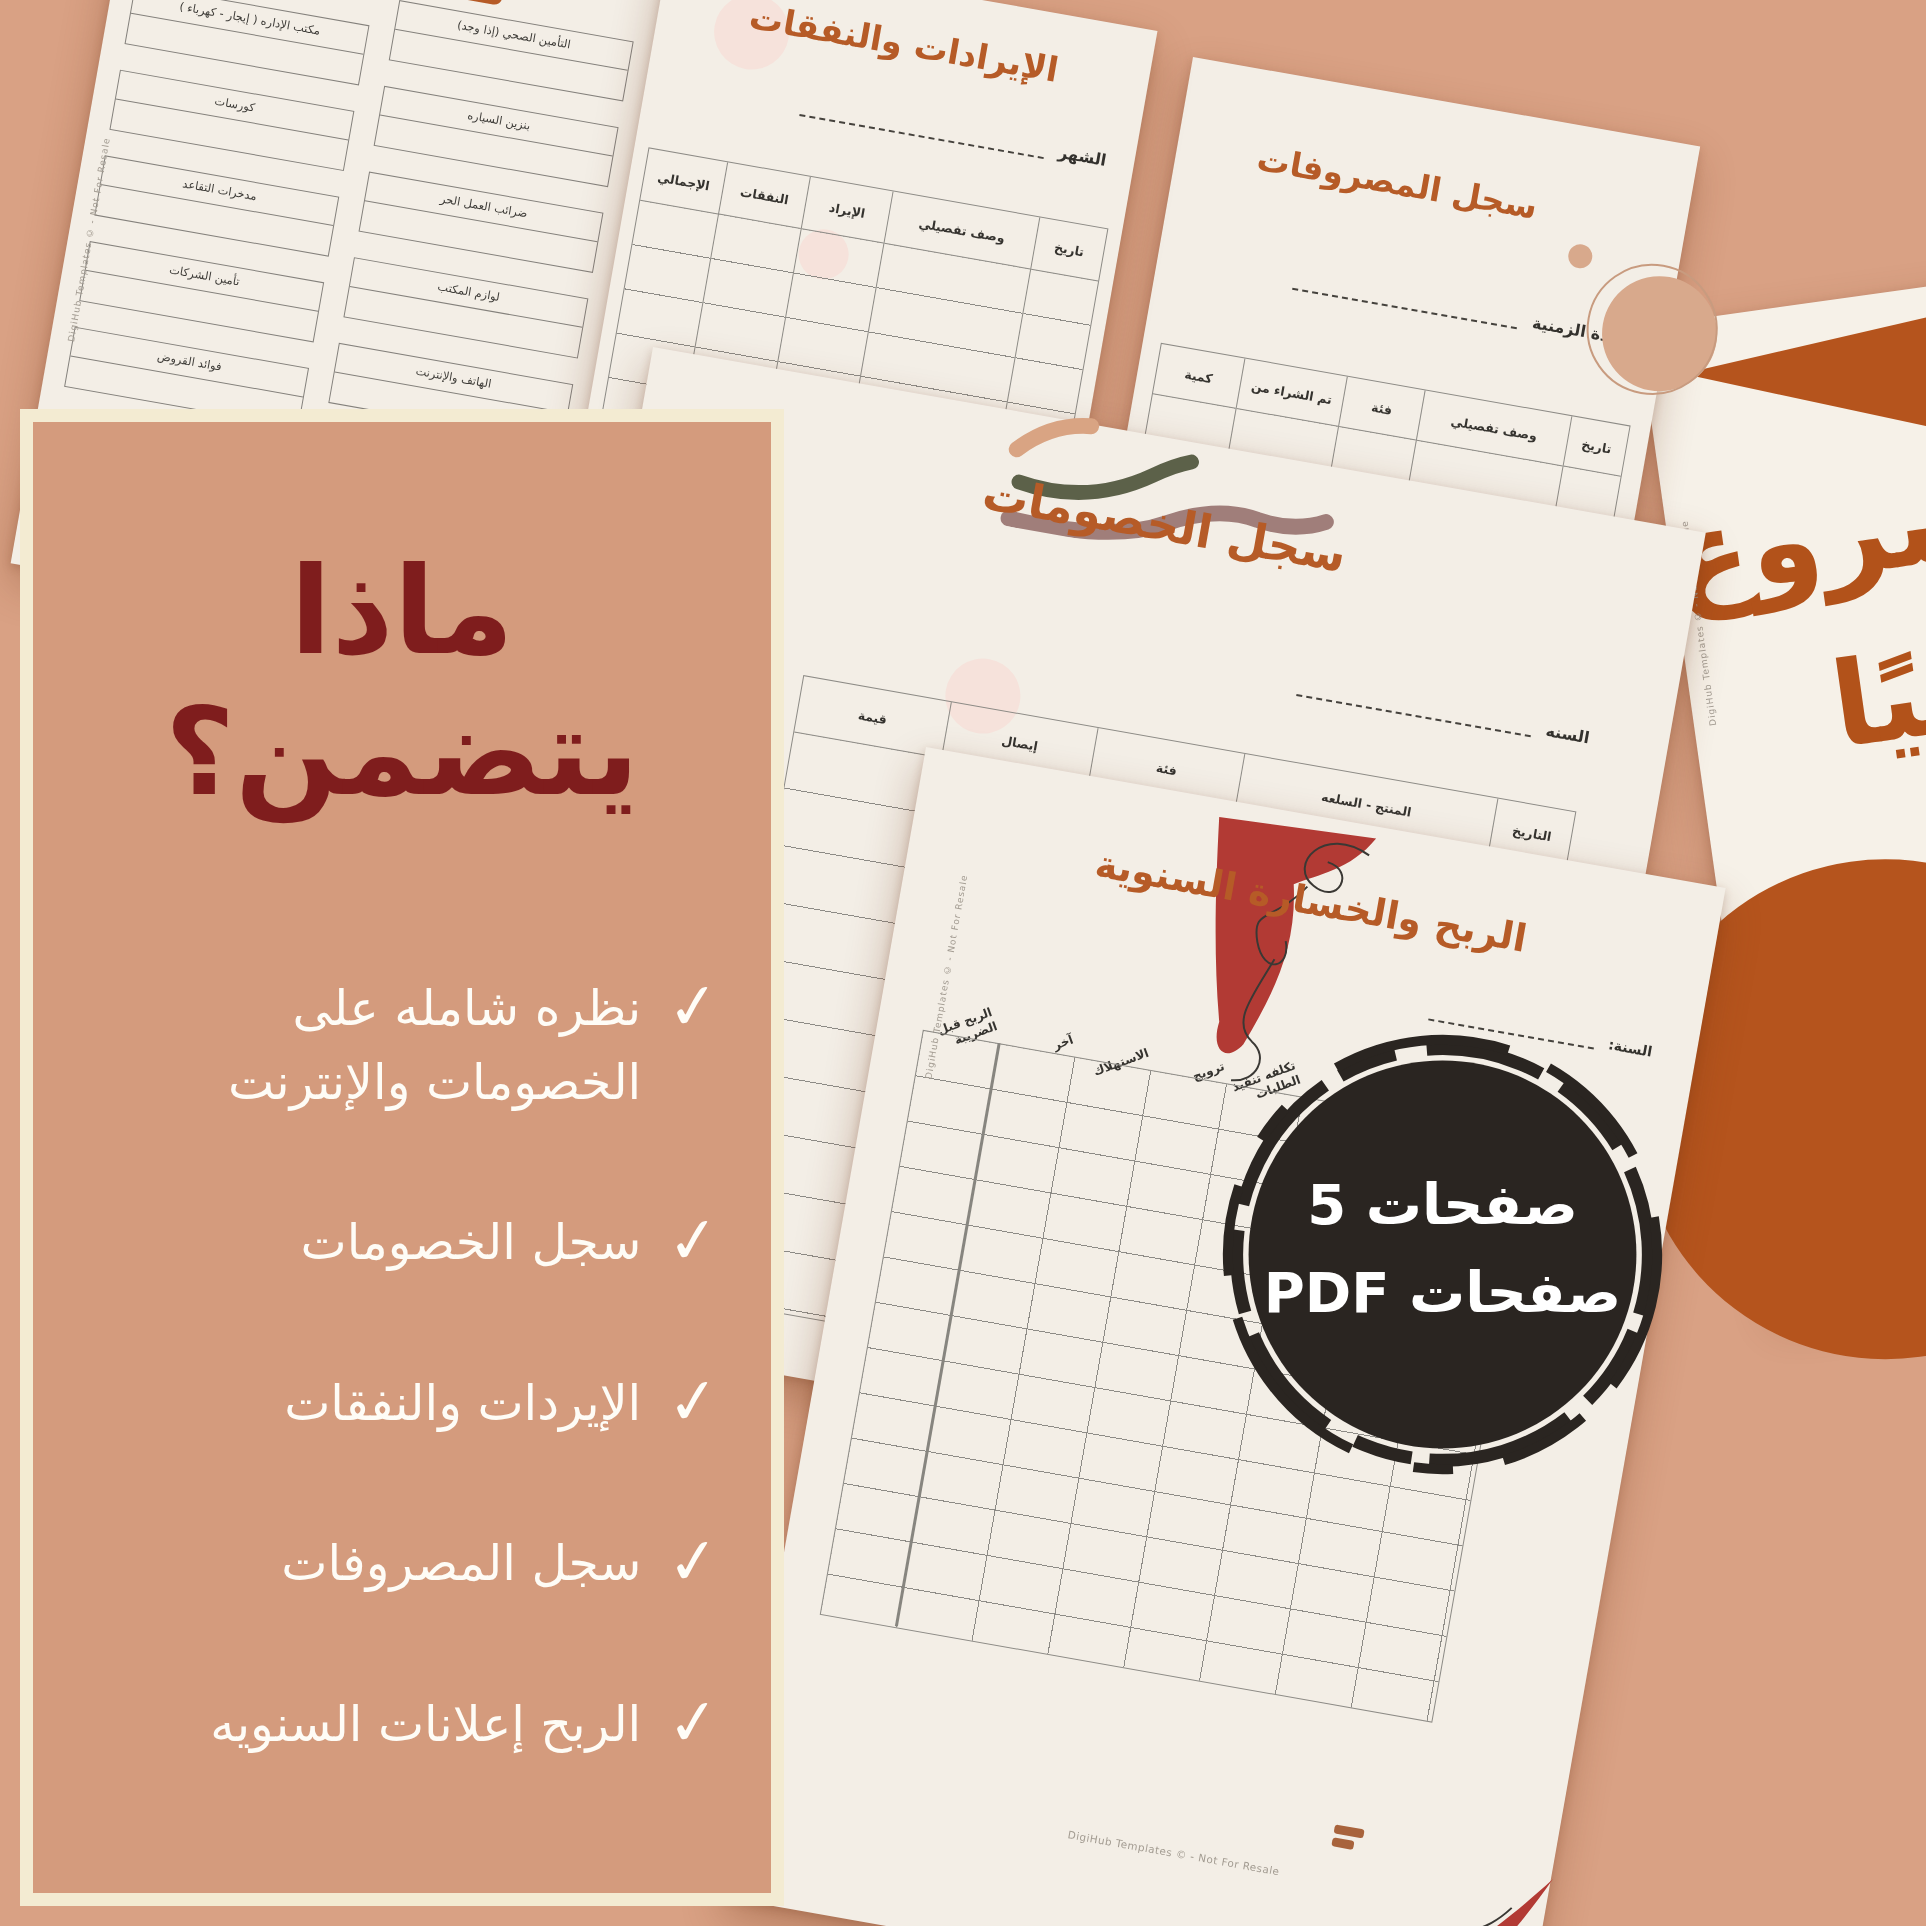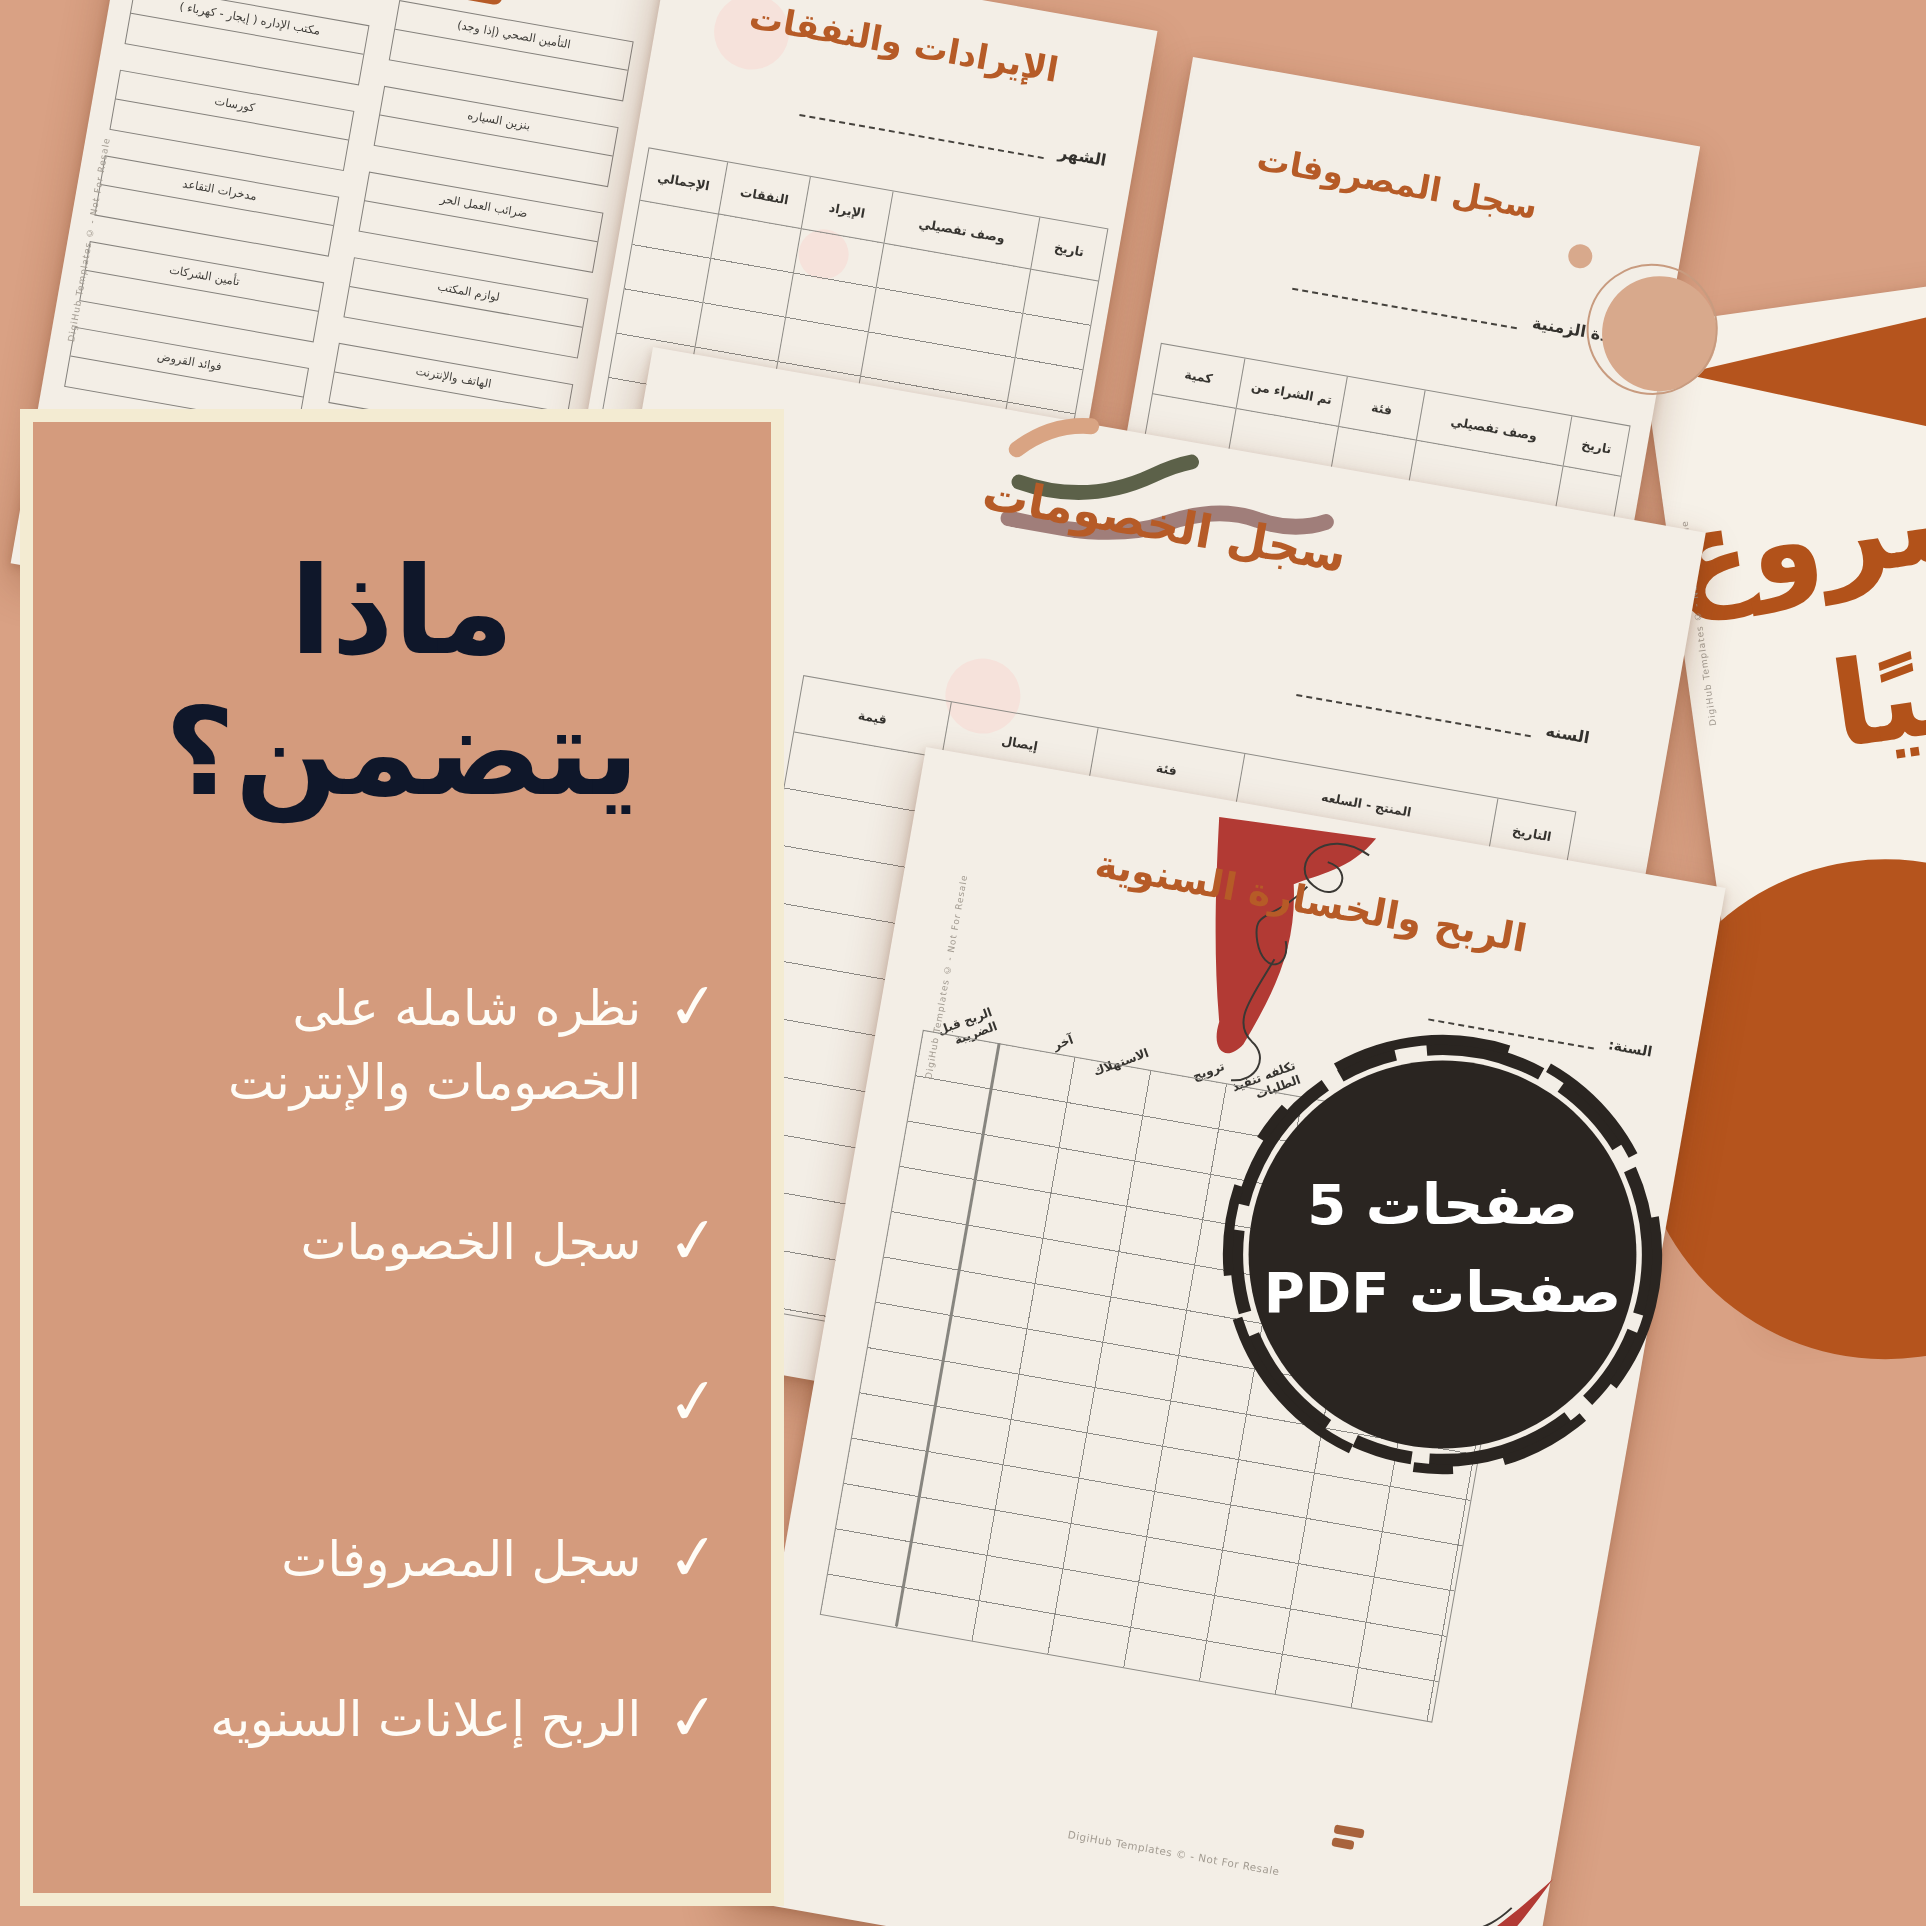--- a/index.html
+++ b/index.html
@@ -28,21 +28,21 @@
   .cat-col{position:absolute;}
   .cat-box{width:236px;border:1px solid #84817c;margin-bottom:26px;}
   .cat-box .lbl{min-height:24px;border-bottom:1px solid #84817c;font-size:11.4px;line-height:1.15;
       display:flex;align-items:center;justify-content:center;color:#3e3c38;padding:2px 6px;text-align:center;}
   .cat-box .sp{height:30px;}
   .vwm{position:absolute;writing-mode:vertical-rl;transform:rotate(180deg);font-size:9px;color:#a39c92;letter-spacing:1px;white-space:nowrap;}
   .pink-dot{position:absolute;border-radius:50%;background:#F6E2DB;}
   
   #panel{position:absolute;left:20px;top:409px;width:764px;height:1497px;background:#D49B7D;
       border:13px solid #F3EBD2;box-sizing:border-box;z-index:60;}
-  #panel .ptitle{margin-top:119px;text-align:center;font-size:121px;font-weight:bold;color:#0f172a;}
+  #panel .ptitle{margin-top:119px;text-align:center;font-size:121px;font-weight:bold;color:#7f1d1d;}
   #panel .checks{margin-top:149px;padding:0 51px 0 36px;}
   .chk-item{display:flex;gap:26px;align-items:flex-start;margin-bottom:87px;}
   .chk-item .chk{font-size:63px;font-weight:bold;color:#FFFDF7;line-height:1.1;transform:rotate(-6deg);}
   .chk-item .ctext{font-size:49px;color:#FEFCF6;line-height:1.5;text-align:right;}
   
   .pl-heads{position:absolute;display:flex;}
   .plh{width:77px;height:115px;position:relative;}
   .plh span{position:absolute;bottom:4px;right:4px;transform:rotate(-30deg);transform-origin:bottom right;
       font-size:12px;font-weight:bold;color:#35332f;width:max-content;max-width:85px;text-align:right;line-height:1.25;}
   .pl-grid{position:absolute;border:1px solid #8d8b86;
@@ -303,20 +303,21 @@
     <div class="chk-item">
       <span class="chk">✓</span>
       <span class="ctext">نظره شامله على الخصومات والإنترنت</span>
     </div>
     <div class="chk-item">
       <span class="chk">✓</span>
       <span class="ctext">سجل الخصومات</span>
     </div>
     <div class="chk-item">
       <span class="chk">✓</span>
+      <span class="ctext">الإيردات والنفقات</span>
     </div>
     <div class="chk-item">
       <span class="chk">✓</span>
       <span class="ctext">سجل المصروفات</span>
     </div>
     <div class="chk-item">
       <span class="chk">✓</span>
       <span class="ctext">الربح إعلانات السنويه</span>
     </div>
   </div>

